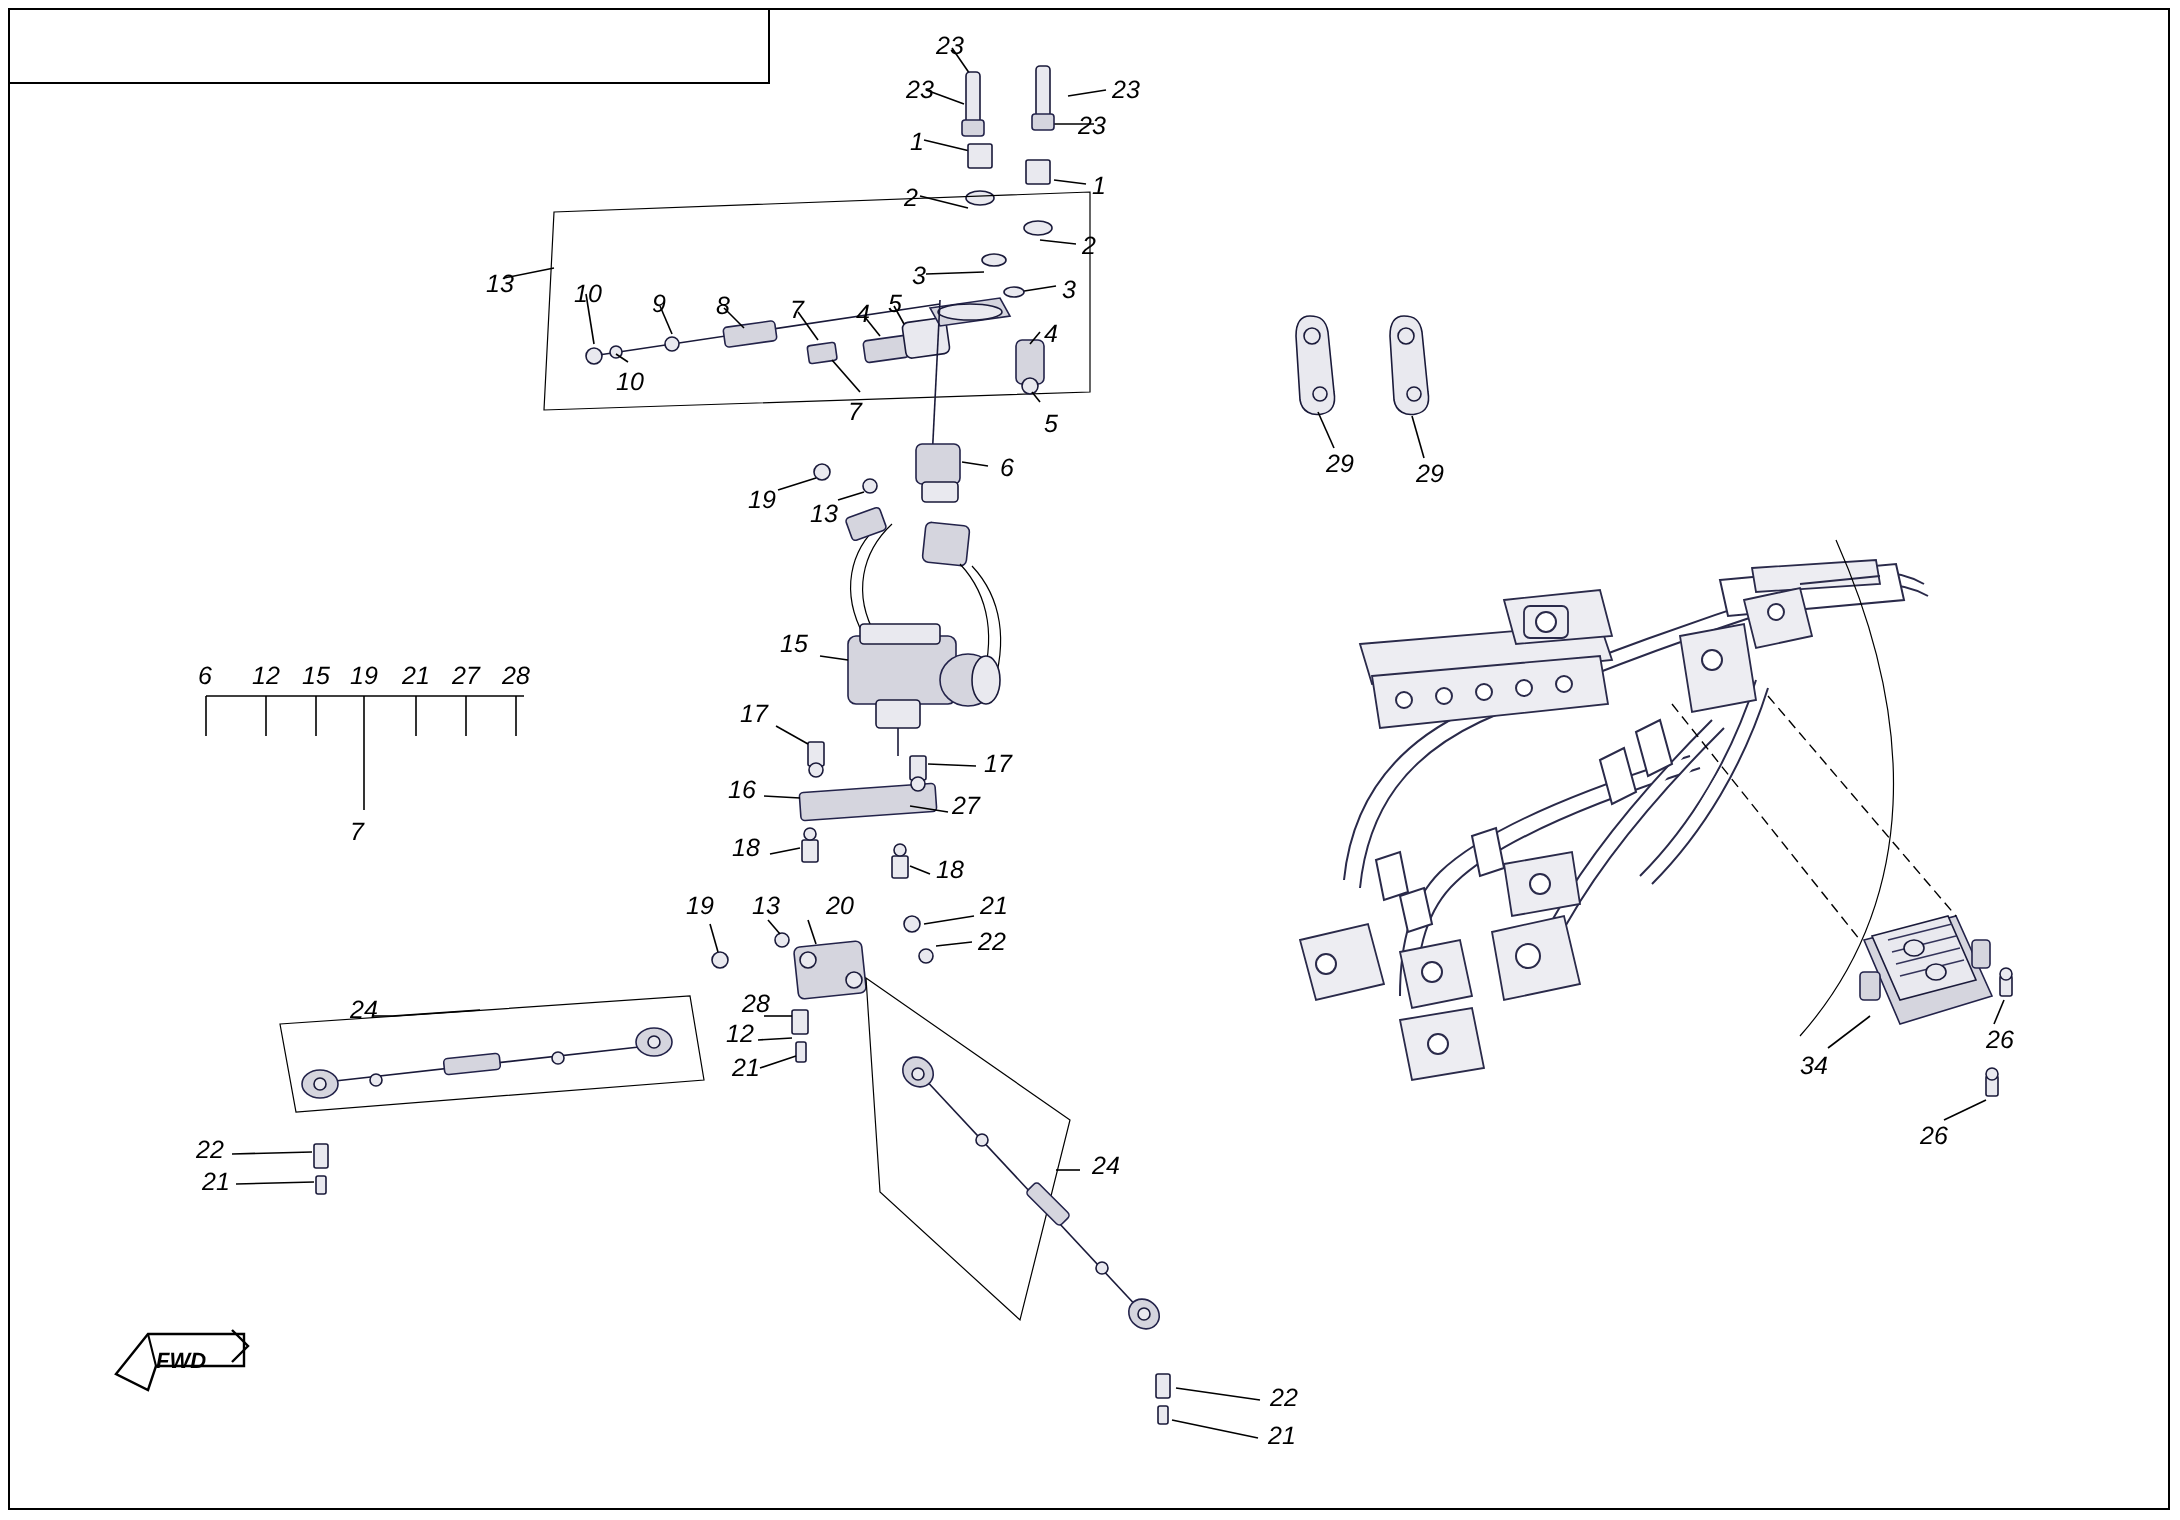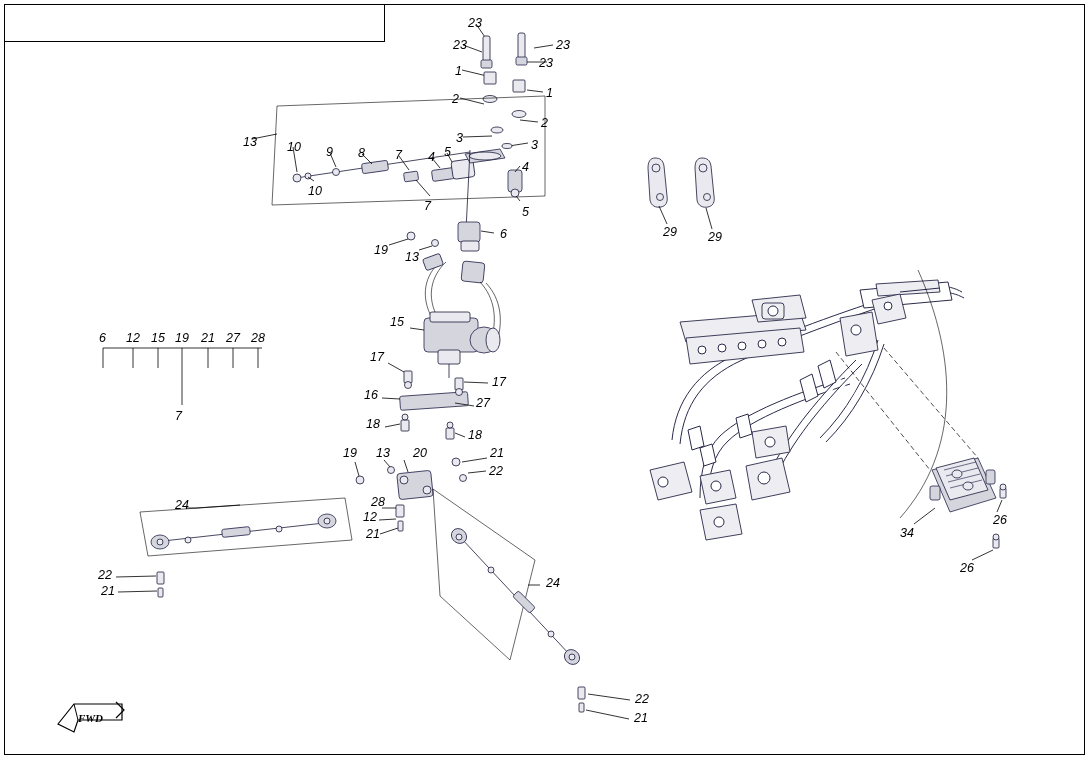--- a/index.html
+++ b/index.html
@@ -2,21 +2,21 @@
 <html><head>
 <meta charset="utf-8">
 <style>
   html,body{margin:0;padding:0;background:#ffffff;}
   body{font-family:"Liberation Sans",sans-serif;}
   #page{position:relative;width:1090px;height:760px;background:#fff;overflow:hidden;}
   #frame{position:absolute;left:4px;top:4px;width:1081px;height:751px;border:1.5px solid #000;box-sizing:border-box;}
   #titlebox{position:absolute;left:4px;top:4px;width:381px;height:38px;border:1.5px solid #000;box-sizing:border-box;background:#fff;}
   #title{position:absolute;left:44px;top:12px;font-size:21px;font-weight:bold;letter-spacing:0px;color:#000;white-space:nowrap;}
   .lbl{position:absolute;font-size:12.5px;color:#000;white-space:nowrap;font-style:italic;}
-  .fwdwrap{position:absolute;left:56px;top:698px;width:72px;height:38px;font-family:Liberation Serif, serif;}
+  .fwdwrap{position:absolute;left:56px;top:661px;width:72px;height:38px;}
   .fwdtxt{position:absolute;left:22px;top:14px;font-size:11px;font-weight:bold;font-style:italic;color:#000;}
   svg{position:absolute;left:0;top:0;}
   .ln{stroke:#000;stroke-width:0.8;fill:none;}
   .lnthin{stroke:#000;stroke-width:0.6;fill:none;}
   .dash{stroke:#000;stroke-width:0.7;fill:none;stroke-dasharray:5 3;}
   .part{stroke:#1a1a3a;stroke-width:0.8;fill:#fff;}
   .partf{stroke:#1a1a3a;stroke-width:0.8;fill:#e9e9ef;}
   .partd{stroke:#23234a;stroke-width:0.8;fill:#d5d5de;}
   .frm{stroke:#2a2a4a;stroke-width:1;fill:#fff;}
   .frmf{stroke:#2a2a4a;stroke-width:0.9;fill:#ededf2;}

